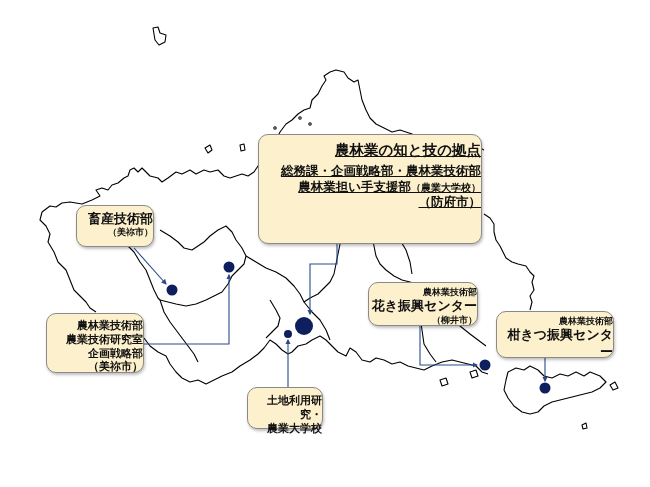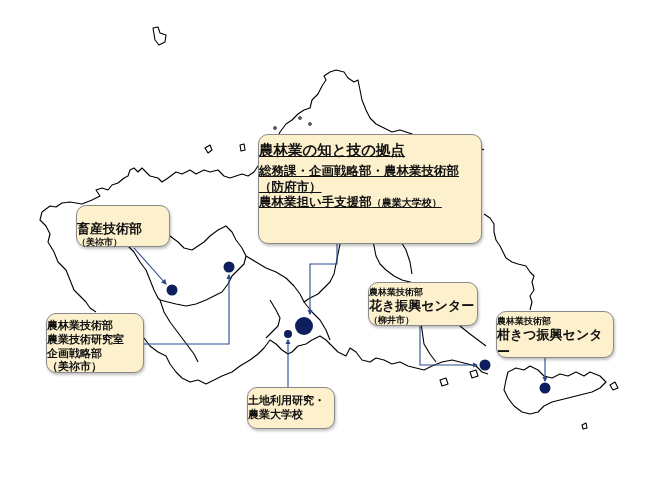--- a/index.html
+++ b/index.html
@@ -2,33 +2,33 @@
 <html><head>
 <meta charset="utf-8">
 <style>
   html, body { margin:0; padding:0; background:#ffffff; }
   body { width:650px; height:487px; position:relative; overflow:hidden;
          font-family:"DejaVu Sans","Liberation Sans",sans-serif; }
   #map { position:absolute; left:0; top:0; width:650px; height:487px; }
   .callout { position:absolute; box-sizing:border-box; background:#fdf0cc;
              border:1px solid #8a8a8a; border-radius:10px;
              box-shadow:1px 2px 3px rgba(0,0,0,0.25);
-             text-align:left; color:#111; font-weight:bold; line-height:1.25; }
+             text-align:right; color:#111; font-weight:bold; line-height:1.25; }
   .callout .t-sm { font-size:9px; }
   .callout .t-md { font-size:11px; }
   .callout .t-lg { font-size:13px; }
   #hq { left:258px; top:134px; width:224px; height:110px; padding-top:6px; }
   #hq .title { font-size:14.5px; text-decoration:underline; margin-bottom:4px; }
   #hq .line { font-size:12.5px;text-decoration:underline; }
   #hq .small { font-size:10px; }
-  #chikusan { left:76px; top:205px; width:94px; height:42px; padding-top:15px; }
+  #chikusan { left:76px; top:205px; width:78px; height:42px; padding-top:5px; }
   #mine { left:46px; top:313px; width:98px; height:60px; padding-top:5px; }
   #hana { left:368px; top:282px; width:110px; height:44px; padding-top:4px; }
   #kankitsu { left:496px; top:311px; width:118px; height:47px; padding-top:4px; }
-  #tochi { left:247px; top:387px; width:88px; height:42px; padding-top:6px; }
+  #tochi { left:247px; top:387px; width:76px; height:42px; padding-top:6px; }
 </style>
 </head>
 <body>
 
 <svg id="map" viewBox="0 0 650 487" xmlns="http://www.w3.org/2000/svg">
   <defs>
     <marker id="arr" viewBox="0 0 10 10" refX="8" refY="5" markerWidth="5" markerHeight="5" orient="auto">
       <path d="M0,0 L10,5 L0,10 z" fill="#2b4a8c"></path>
     </marker>
   </defs>
@@ -80,24 +80,24 @@
     <circle cx="304" cy="326" r="9"></circle>
     <circle cx="288" cy="334" r="4"></circle>
     <circle cx="485" cy="365" r="5.5"></circle>
     <circle cx="545" cy="388" r="5.5"></circle>
   </g>
 </svg>
 
 <div id="hq" class="callout">
   <div class="title">農林業の知と技の拠点</div>
   <div class="line">総務課・企画戦略部・農林業技術部</div>
-  <div class="line">（防府市）</div>
   <div class="line">
     <span>農林業担い手支援部</span><span class="small">（農業大学校）</span>
   </div>
+  <div class="line">（防府市）</div>
 </div>
 
 <div id="chikusan" class="callout">
   <div class="t-lg">畜産技術部</div>
   <div class="t-sm">（美祢市）</div>
 </div>
 
 <div id="mine" class="callout">
   <div class="t-md">農林業技術部</div>
   <div class="t-md">農業技術研究室</div>

